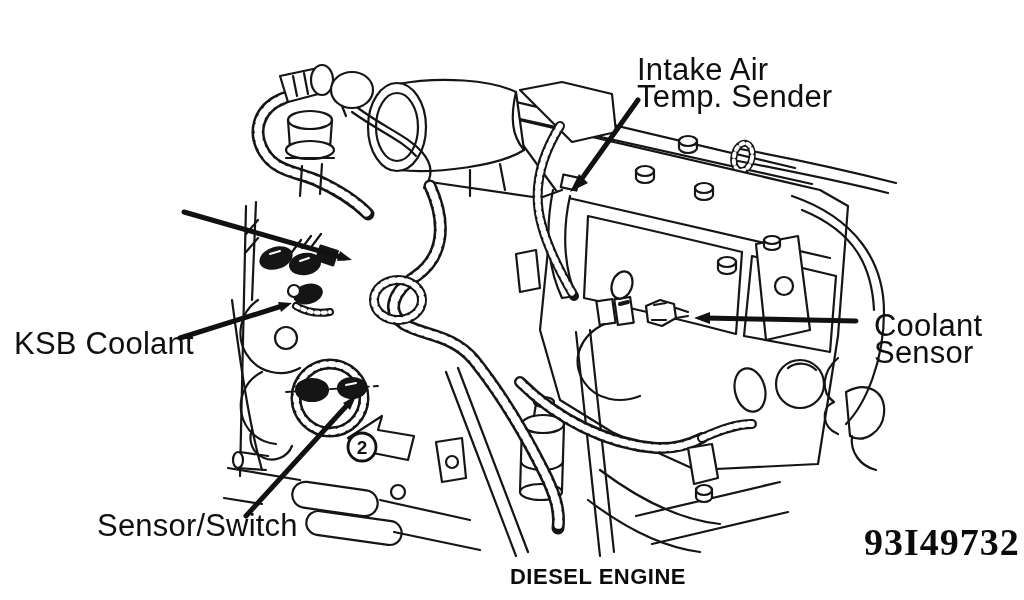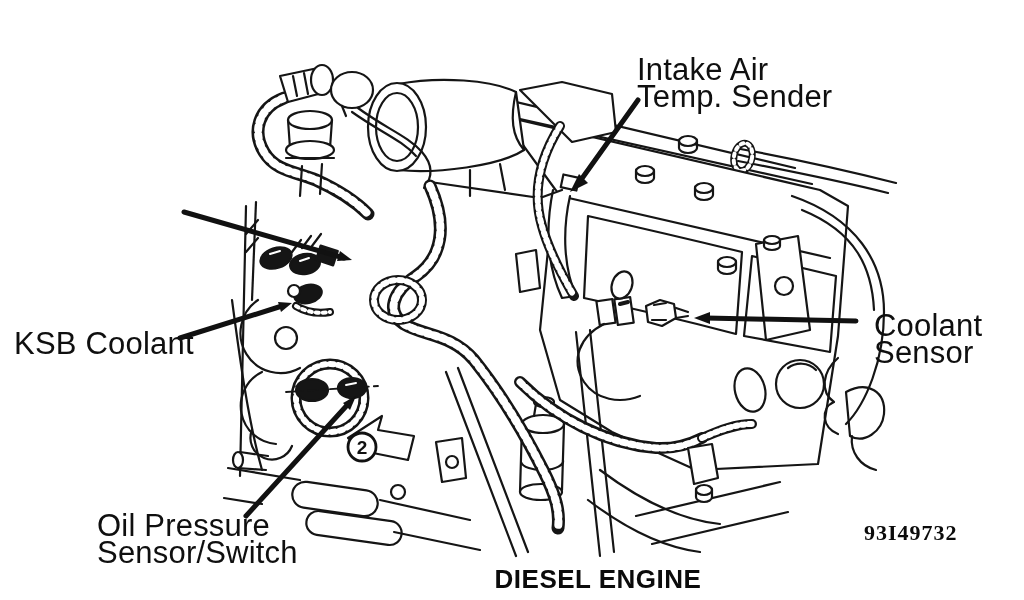--- a/index.html
+++ b/index.html
@@ -8,26 +8,26 @@
     overflow:hidden;font-family:"Liberation Sans",sans-serif;color:#111;
   }
   .stage svg{position:absolute;left:0;top:0;}
   .lbl{
     position:absolute;font-size:31px;line-height:27px;color:#0f0f0f;
     letter-spacing:0.2px;white-space:nowrap;
   }
   .lbl span{display:block;}
   .caption{
     position:absolute;left:598px;top:564px;transform:translateX(-50%);
-    font-size:26px;font-weight:bold;letter-spacing:0.5px;color:#0b0b0b;
+    font-size:22px;font-weight:bold;letter-spacing:0.5px;color:#0b0b0b;
     white-space:nowrap;
   }
   .fignum{
     position:absolute;left:864px;top:520px;
-    font-family:"Liberation Serif",serif;font-weight:bold;font-size:22px;
+    font-family:"Liberation Serif",serif;font-weight:bold;font-size:38px;
     letter-spacing:1px;color:#0b0b0b;white-space:nowrap;
   }
 </style>
 </head>
 <body>
 
 <div class="stage">
 
 <svg width="1024" height="600" viewBox="0 0 1024 600">
   <g stroke="#151515" fill="none" stroke-width="2.2" stroke-linecap="round" stroke-linejoin="round">
@@ -272,21 +272,20 @@
   <div class="lbl" style="left:14px;top:330px;">
     <span>KSB Coolant</span>
   </div>
 
   <div class="lbl" style="left:874px;top:294px;margin-top:18px;">
     <span>Coolant</span>
     <span>Sensor</span>
   </div>
 
   <div class="lbl" style="left:97px;top:512px;">
-    <span>Oil Pressure</span>
     <span>Sensor/Switch</span>
   </div>
 
   <div class="caption">DIESEL ENGINE</div>
 
   <div class="fignum">93I49732</div>
 
 </div>
 
 </body></html>

